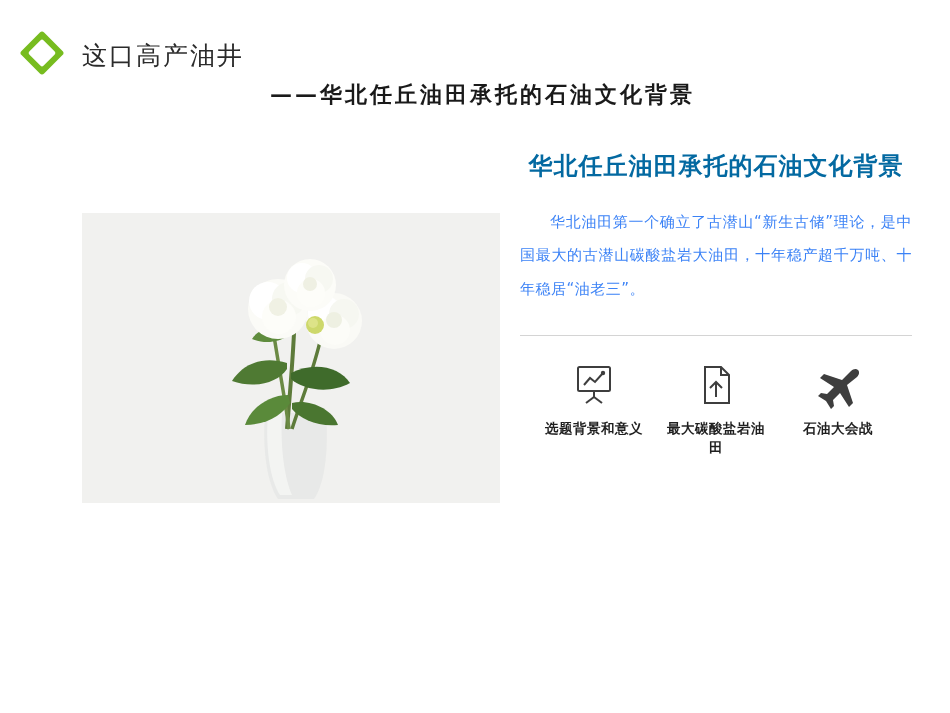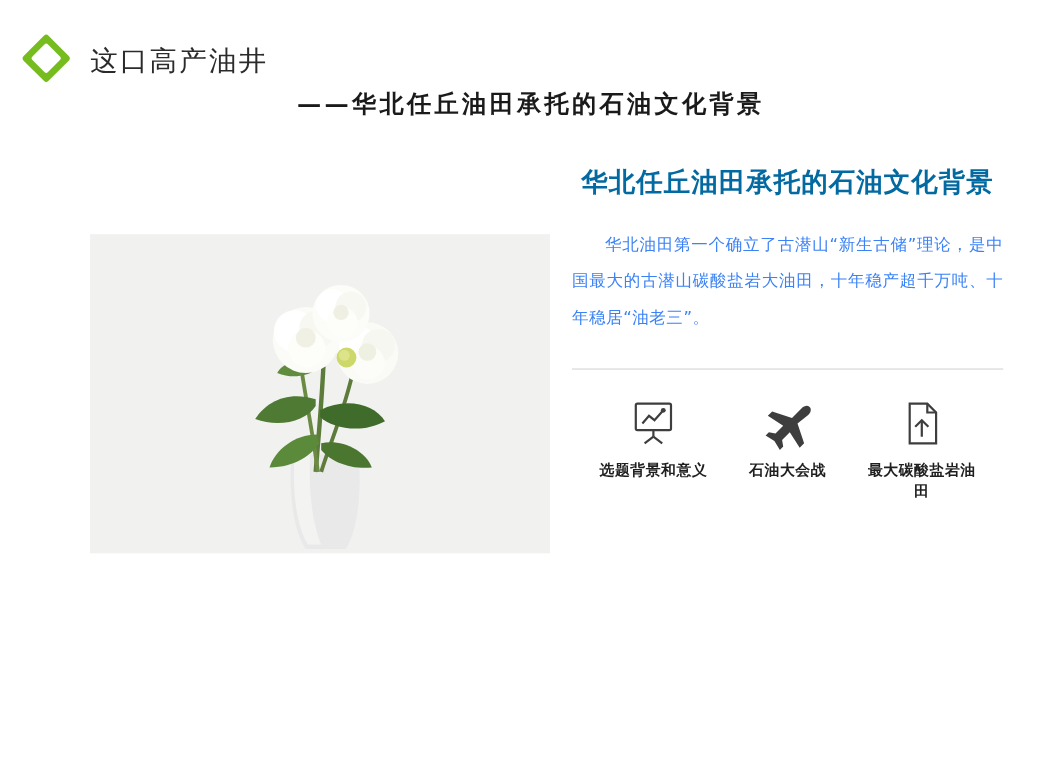--- a/index.html
+++ b/index.html
@@ -228,33 +228,33 @@
           <line x1="24" y1="30" x2="24" y2="36"></line>
           <line x1="16" y1="42" x2="24" y2="36"></line>
           <line x1="32" y1="42" x2="24" y2="36"></line>
         </svg>
       </div>
       <div class="icon-label">选题背景和意义</div>
     </div>
 
     <div class="icon-item">
       <div class="icon-box">
-        <svg width="50" height="48" viewBox="0 0 50 48" fill="#3e3e3e">
-          <path d="M44 16 c2-2 3-5 1-7 c-2-2-5-1-7 1 l-9 9 l-18-6 l-4 4 l14 9 l-7 7 l-6-1 l-3 3 l8 5 l5 8 l3-3 l-1-6 l7-7 l9 14 l4-4 l-6-18 z"></path>
-        </svg>
-      </div>
-      <div class="icon-label wide">石油大会战</div>
-    </div>
-
-    <div class="icon-item">
-      <div class="icon-box">
         <svg width="48" height="48" viewBox="0 0 48 48" fill="none" stroke="#3e3e3e" stroke-width="2">
           <path d="M13 6 h16 l8 8 v28 h-24 z"></path>
           <polyline points="29,6 29,14 37,14"></polyline>
           <line x1="24" y1="36" x2="24" y2="21"></line>
           <polyline points="18,27 24,21 30,27"></polyline>
         </svg>
       </div>
       <div class="icon-label">最大碳酸盐岩油田</div>
     </div>
 
+    <div class="icon-item">
+      <div class="icon-box">
+        <svg width="50" height="48" viewBox="0 0 50 48" fill="#3e3e3e">
+          <path d="M44 16 c2-2 3-5 1-7 c-2-2-5-1-7 1 l-9 9 l-18-6 l-4 4 l14 9 l-7 7 l-6-1 l-3 3 l8 5 l5 8 l3-3 l-1-6 l7-7 l9 14 l4-4 l-6-18 z"></path>
+        </svg>
+      </div>
+      <div class="icon-label wide">石油大会战</div>
+    </div>
+
   </div>
 </div>
 
 </body></html>

